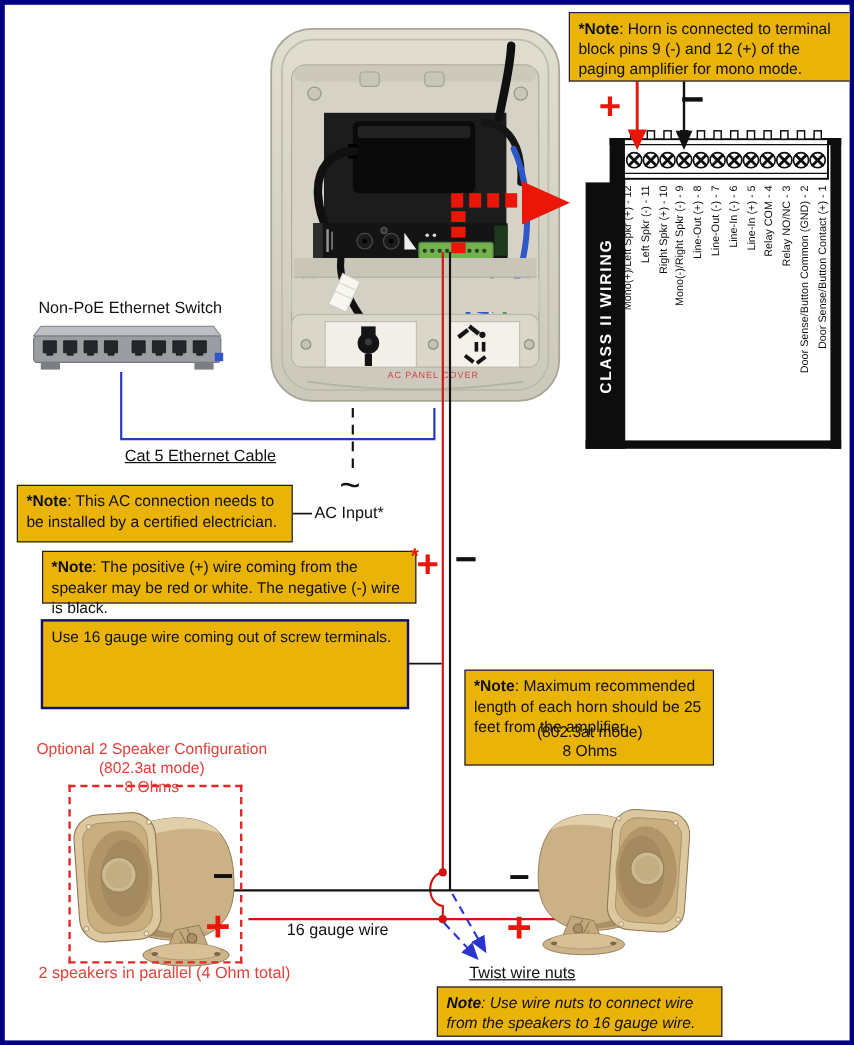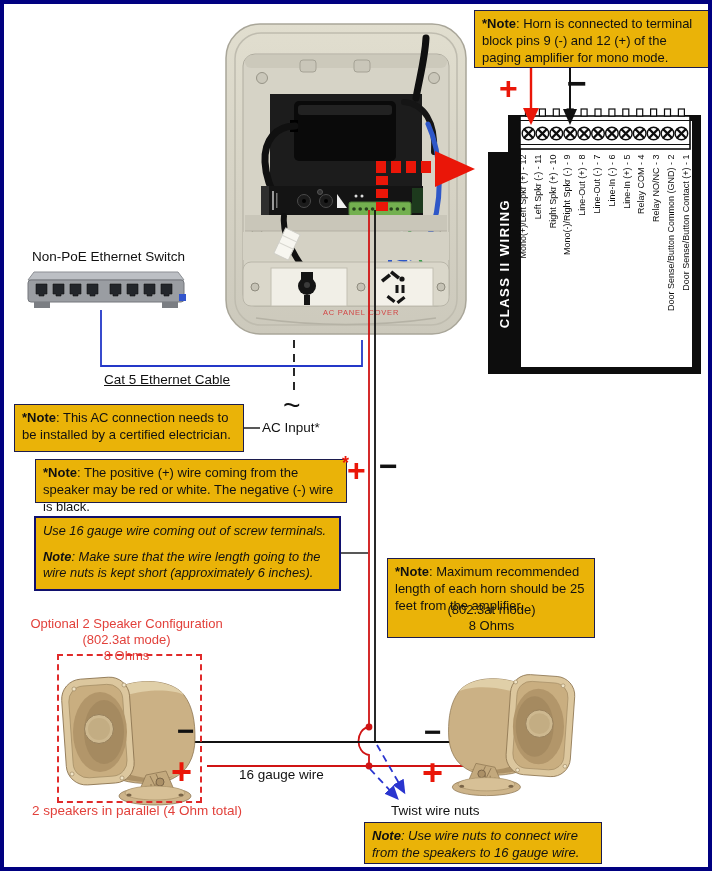--- a/index.html
+++ b/index.html
@@ -315,41 +315,40 @@
   </div>
 
   <div class="box" style="left:10px;top:400px;width:230px;height:48px;border-width:1.5px;">
     <b>*Note</b><span>: This AC connection needs to be installed by a certified electrician.</span>
   </div>
 
   <div class="box" style="left:31px;top:455px;width:312px;height:44px;">
     <b>*Note</b><span>: The positive (+) wire coming from the speaker may be red or white. The negative (-) wire is black.</span>
   </div>
 
-  <div class="box" style="left:30px;top:512px;width:307px;height:75px;border:2px solid #10106e;font-size:12.8px;font-style:italic;">
+  <div class="box" style="left:30px;top:512px;width:307px;height:75px;border:2px solid #10106e;font-size:12.8px;">
     <div>Use 16 gauge wire coming out of screw terminals.</div>
     <div style="height:9px;"></div>
-    <div><b>Note</b><span>: Make sure that the wire length going to the wire nuts is kept short (approximately 6 inches).</span></div>
   </div>
 
   <div class="box" style="left:383px;top:532px;width:208px;height:80px;border-width:1.5px;margin-top:22px;">
     <b>*Note</b><span>: Maximum recommended length of each horn should be 25 feet from the amplifier.</span>
   </div>
 
   <div class="box" style="left:360px;top:818px;width:238px;height:42px;border-width:1.5px;font-style:italic;">
     <b>Note</b><span>: Use wire nuts to connect wire from the speakers to 16 gauge wire.</span>
   </div>
 
   <div class="lbl" style="left:28px;top:245px;">Non-PoE Ethernet Switch</div>
   <div class="lbl" style="left:100px;top:368px;text-decoration:underline;">Cat 5 Ethernet Cable</div>
   <div class="lbl" style="left:279px;top:384px;font-size:30px;">~</div>
   <div class="lbl" style="left:258px;top:416px;">AC Input*</div>
   <div class="lbl" style="left:235px;top:719px;margin-top:44px;">16 gauge wire</div>
   <div class="lbl redtxt" style="left:28px;top:799px;">2 speakers in parallel (4 Ohm total)</div>
-  <div class="lbl" style="left:387px;top:799px;">Twist wire nuts</div>
+  <div class="lbl" style="left:387px;top:799px;text-decoration:underline;">Twist wire nuts</div>
 
   <div class="center3 redtxt" style="left:15px;top:612px;width:215px;text-align:center;">
     <div>Optional 2 Speaker Configuration</div>
     <div>(802.3at mode)</div>
     <div>8 Ohms</div>
   </div>
   <div class="center3" style="left:380px;top:598px;width:215px;">
     <div>(802.3at mode)</div>
     <div>8 Ohms</div>
   </div>

